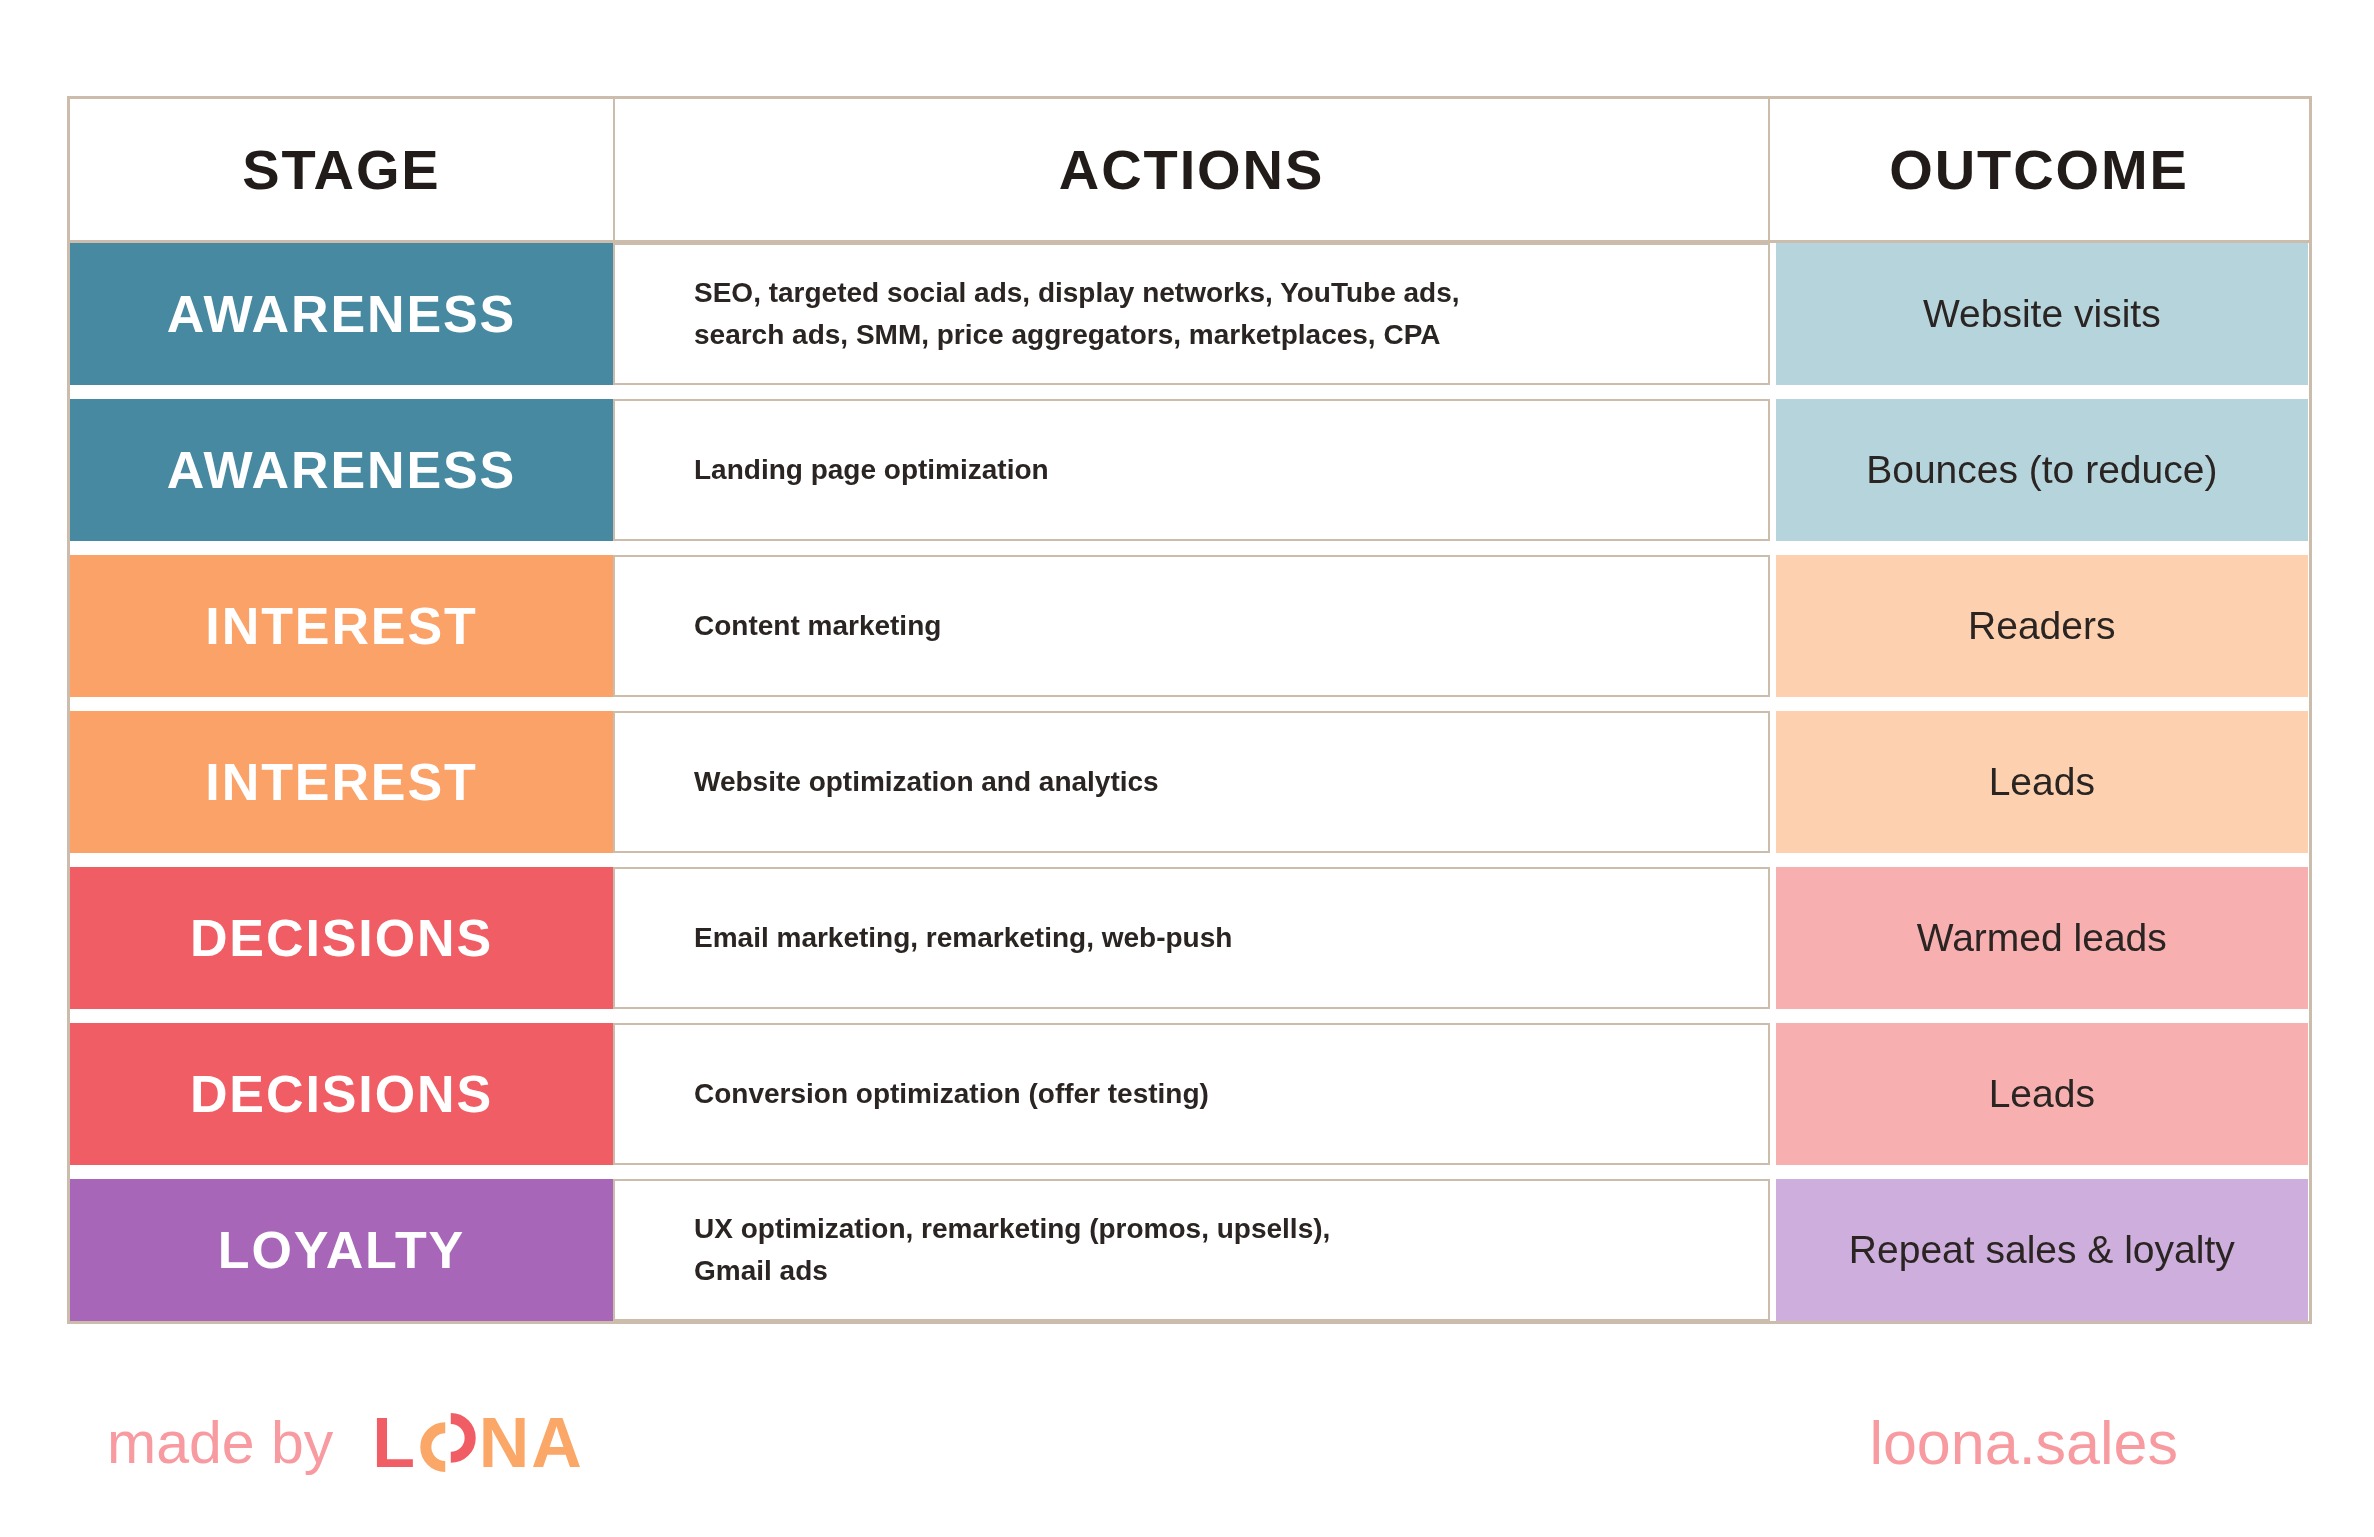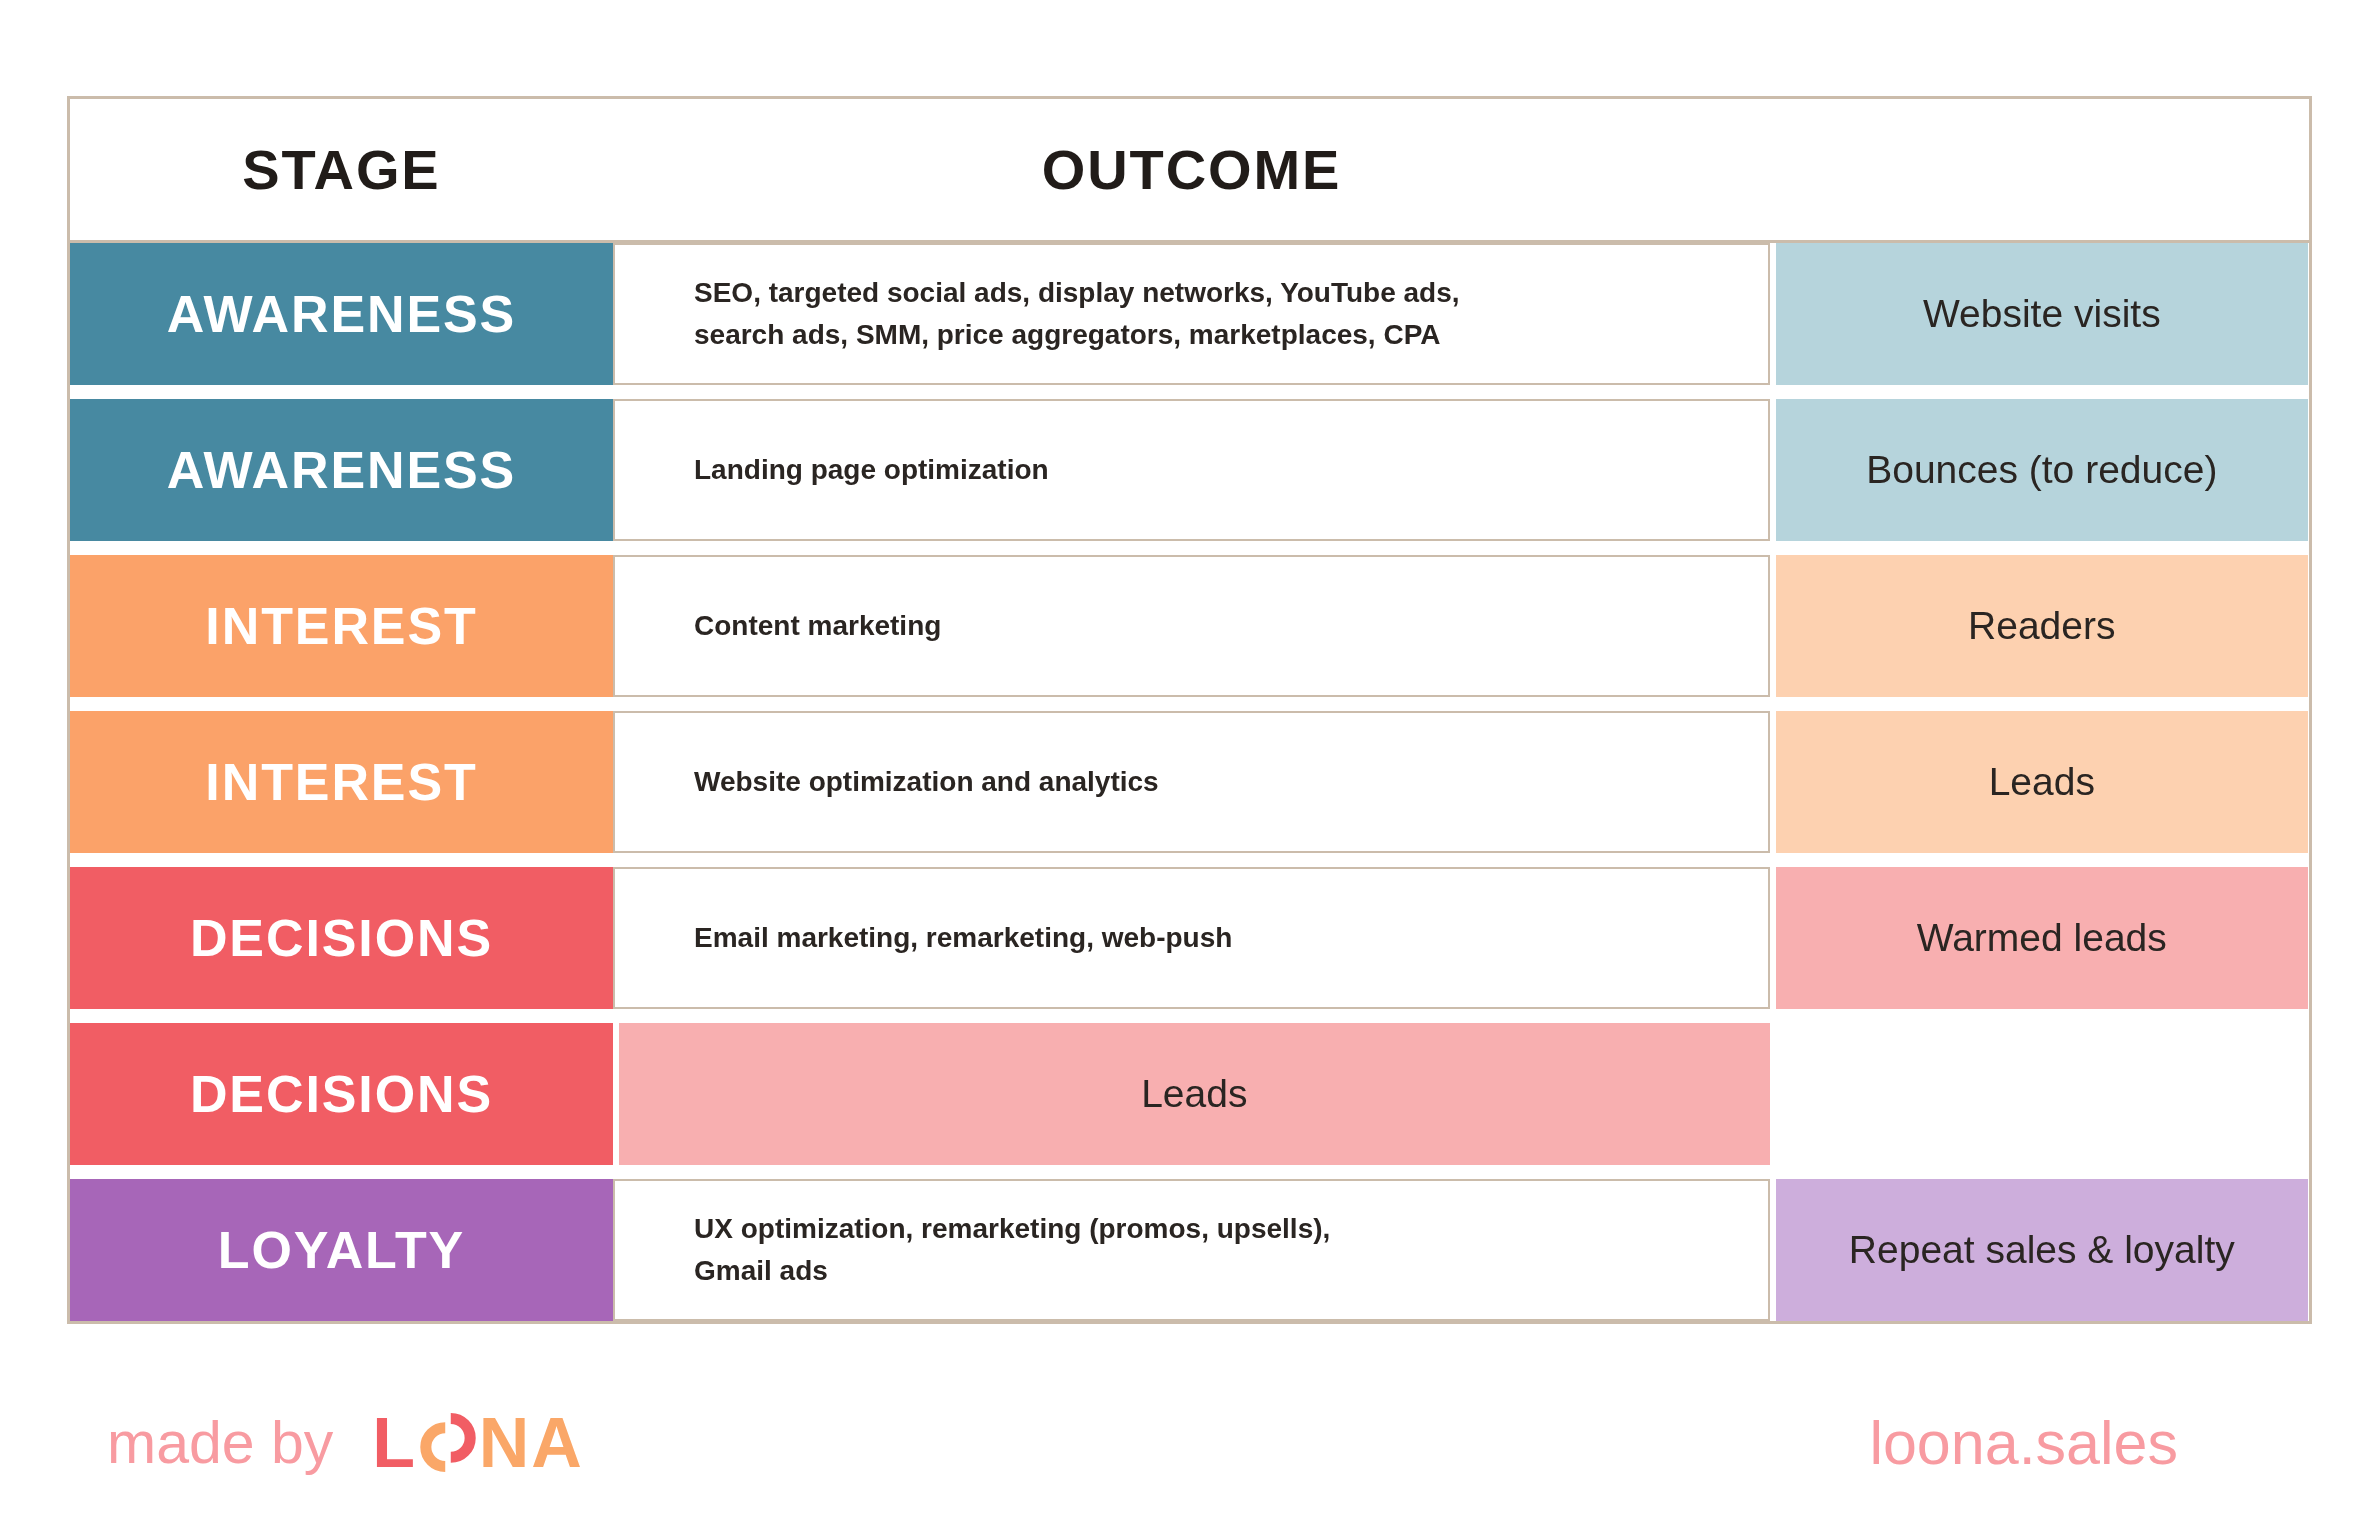--- a/index.html
+++ b/index.html
@@ -59,20 +59,21 @@
 </style>
 </head>
 <body>
 
 <div class="canvas">
 
   <div class="funnel-table">
 
     <div class="header-row">
       <div class="hcell">STAGE</div>
+      <div class="hcell mid">ACTIONS</div>
       <div class="hcell">OUTCOME</div>
     </div>
 
     <div class="rows">
 
       <div class="row">
         <div class="stage-cell" style="background-color: rgb(71, 137, 161);">AWARENESS</div>
         <div class="action-cell">
           <div>SEO, targeted social ads, display networks, YouTube ads,</div>
           <div>search ads, SMM, price aggregators, marketplaces, CPA</div>
@@ -111,20 +112,24 @@
         <div class="stage-cell" style="background-color: rgb(241, 93, 100);">DECISIONS</div>
         <div class="action-cell">
           <div>Email marketing, remarketing, web-push</div>
           <div></div>
         </div>
         <div class="outcome-cell" style="background-color: rgb(248, 175, 176);">Warmed leads</div>
       </div>
 
       <div class="row">
         <div class="stage-cell" style="background-color: rgb(241, 93, 100);">DECISIONS</div>
+        <div class="action-cell">
+          <div>Conversion optimization (offer testing)</div>
+          <div></div>
+        </div>
         <div class="outcome-cell" style="background-color: rgb(248, 175, 176);">Leads</div>
       </div>
 
       <div class="row">
         <div class="stage-cell" style="background-color: rgb(167, 102, 184);">LOYALTY</div>
         <div class="action-cell">
           <div>UX optimization, remarketing (promos, upsells),</div>
           <div>Gmail ads</div>
         </div>
         <div class="outcome-cell" style="background-color: rgb(205, 174, 220);">Repeat sales &amp; loyalty</div>

